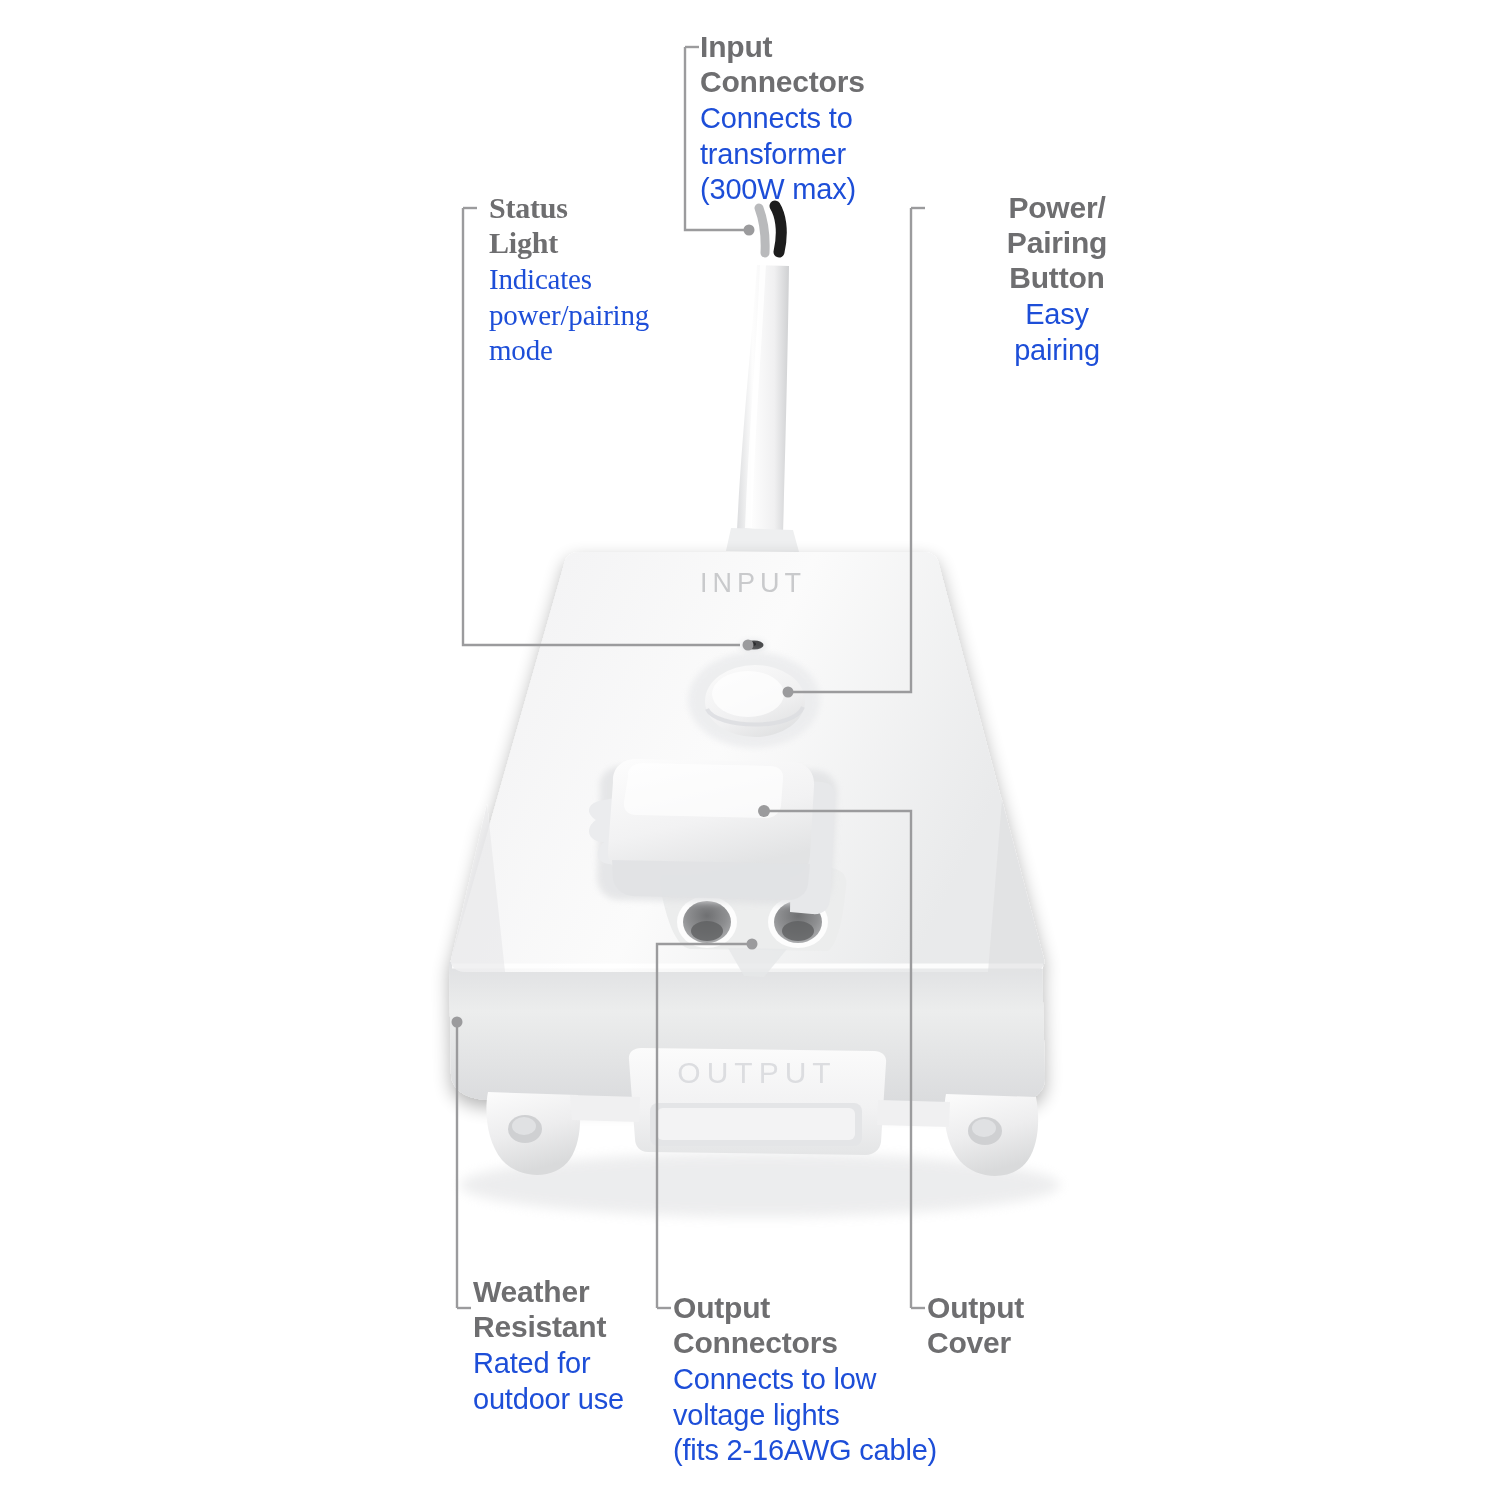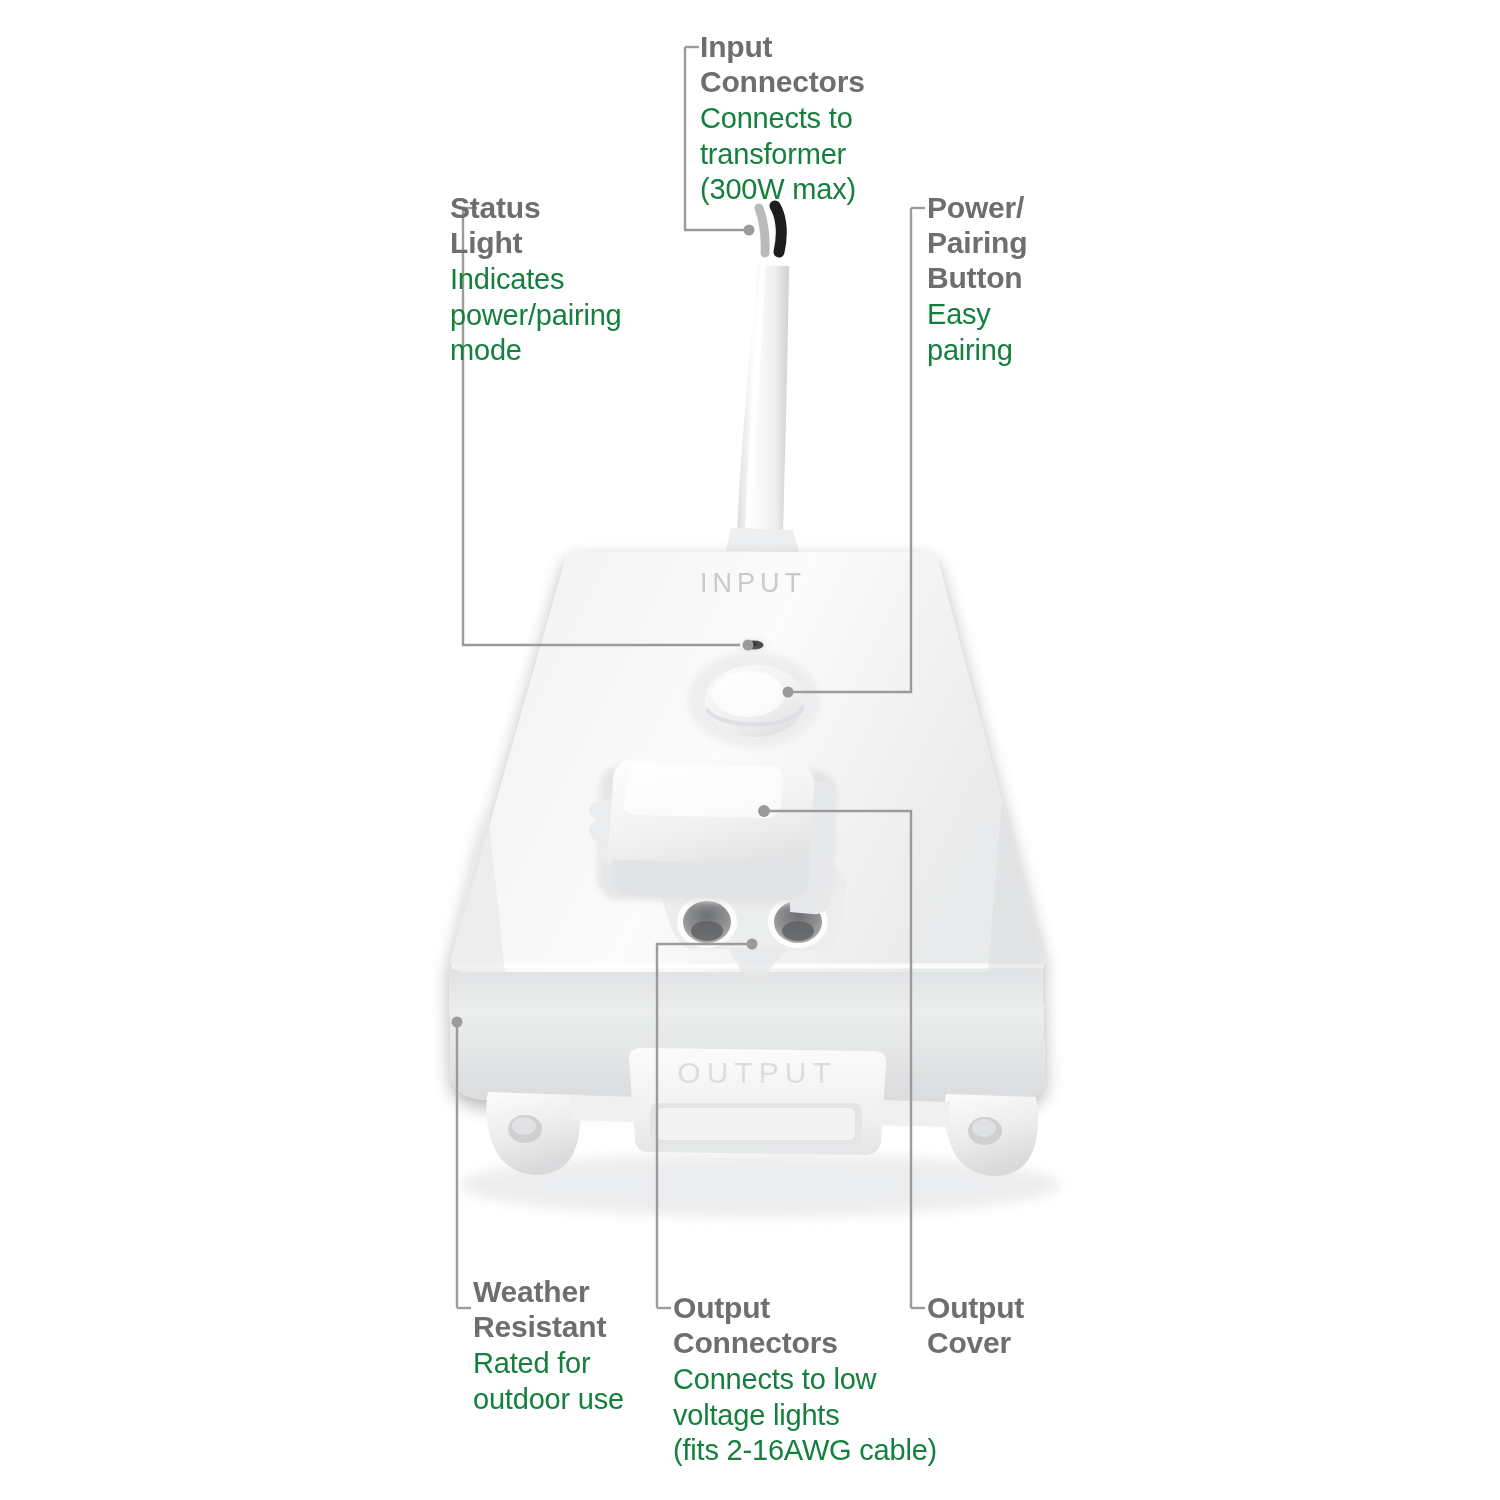--- a/index.html
+++ b/index.html
@@ -27,21 +27,21 @@
     line-height: 1.17;
     color: #6e6e70;
     letter-spacing: -0.2px;
     white-space: pre-line;
     margin: 0;
   }
   .callout .desc {
     font-weight: normal;
     font-size: 29px;
     line-height: 1.22;
-    color: #15803d;
+    color: #1d4ed8;
     letter-spacing: -0.2px;
     white-space: pre-line;
     margin: 0;
     padding-top: 2px;
   }
   .callout.wide { width: 300px; }
 
   
   #leaders {
     position: absolute;
@@ -264,37 +264,37 @@
     <g fill="#9b9b9d" stroke="none">
       <circle cx="748" cy="645" r="5.5"></circle>
       <circle cx="749" cy="230" r="5.5"></circle>
       <circle cx="788" cy="692" r="5.5"></circle>
       <circle cx="457" cy="1022" r="5.5"></circle>
       <circle cx="752" cy="944" r="5.5"></circle>
       <circle cx="764" cy="811" r="6"></circle>
     </g>
   </svg>
 
-  <div class="callout" style="left:450px; top:190px;">
+  <div class="callout" style="left:489px; top:190px;font-family:Liberation Serif, serif;">
     <p class="title">Status
 Light</p>
     <p class="desc">Indicates
 power/pairing
 mode</p>
   </div>
 
   <div class="callout" style="left:700px; top:29px;">
     <p class="title">Input
 Connectors</p>
     <p class="desc">Connects to
 transformer
 (300W max)</p>
   </div>
 
-  <div class="callout" style="left:927px; top:190px;">
+  <div class="callout" style="left:927px; top:190px;text-align:center;">
     <p class="title">Power/
 Pairing
 Button</p>
     <p class="desc">Easy
 pairing</p>
   </div>
 
   <div class="callout" style="left:473px; top:1274px;">
     <p class="title">Weather
 Resistant</p>

